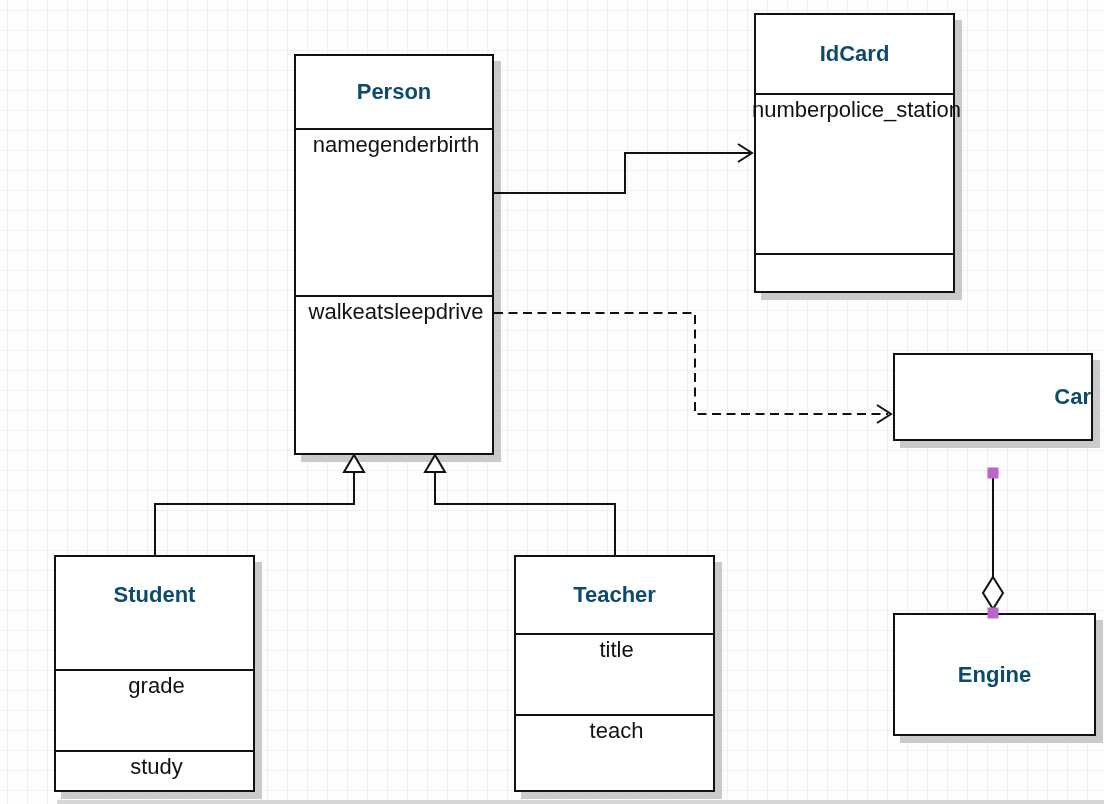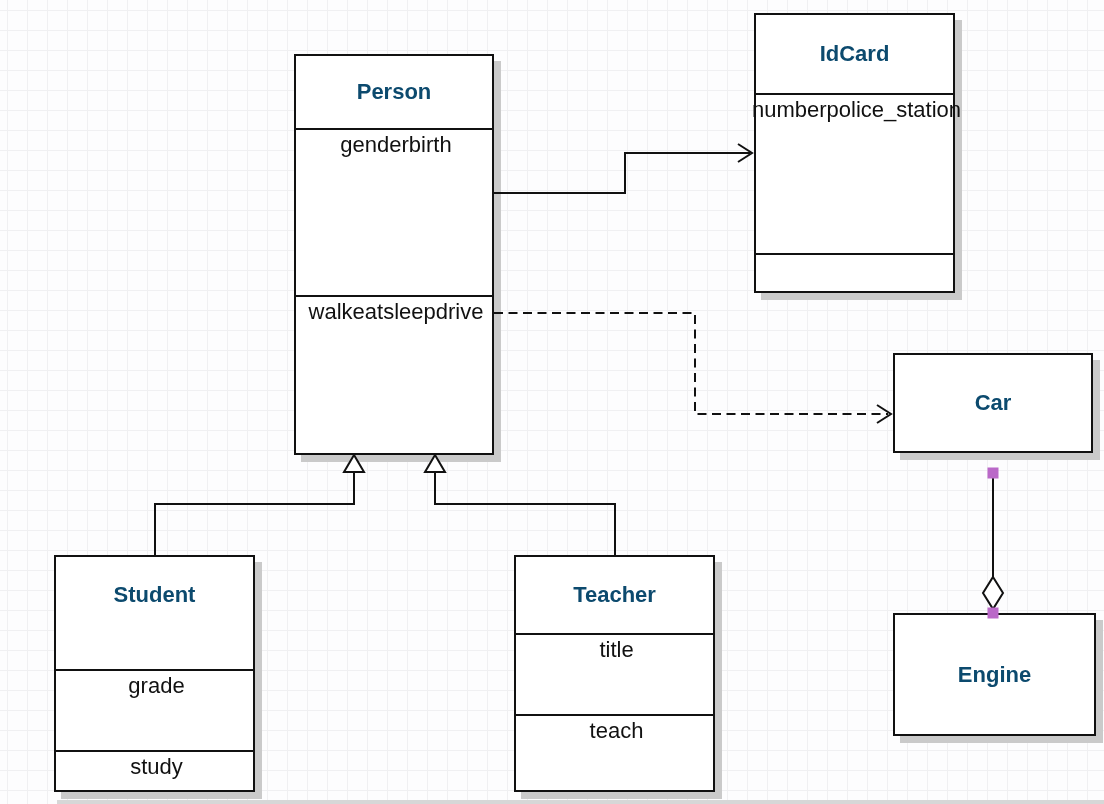--- a/index.html
+++ b/index.html
@@ -51,21 +51,21 @@
   #node-person  { left: 294px; top: 54px;  width: 200px; height: 401px; }
   #node-person  .uml-title { height: 72px; }
   #node-person  .attrs     { height: 167px; }
   #node-person  .methods   { flex: 1; }
   
   #node-idcard  { left: 754px; top: 13px;  width: 201px; height: 280px; }
   #node-idcard  .uml-title { height: 78px; }
   #node-idcard  .attrs     { height: 160px; }
   #node-idcard  .methods   { flex: 1; }
   
-  #node-car     { left: 893px; top: 353px; width: 200px; height: 100px; }
+  #node-car     { left: 893px; top: 353px; width: 200px; height: 88px; align-items: flex-end; }
   #node-car     .uml-title { flex: 1; }
   
   #node-engine  { left: 893px; top: 613px; width: 203px; height: 123px; }
   #node-engine  .uml-title { flex: 1; }
   
   #node-student { left: 54px;  top: 555px; width: 201px; height: 237px; }
   #node-student .uml-title { height: 76px; }
   #node-student .attrs     { height: 81px; margin-top: 36px; }
   #node-student .methods   { flex: 1; }
   
@@ -88,20 +88,21 @@
   }
 </style>
 </head>
 <body>
 
 <div id="canvas">
 
   <div class="uml-class" id="node-person">
     <div class="uml-title">Person</div>
     <div class="uml-compartment attrs">
+      <div class="uml-member">name</div>
       <div class="uml-member">gender</div>
       <div class="uml-member">birth</div>
     </div>
     <div class="uml-compartment methods">
       <div class="uml-member">walk</div>
       <div class="uml-member">eat</div>
       <div class="uml-member">sleep</div>
       <div class="uml-member">drive</div>
     </div>
   </div>

